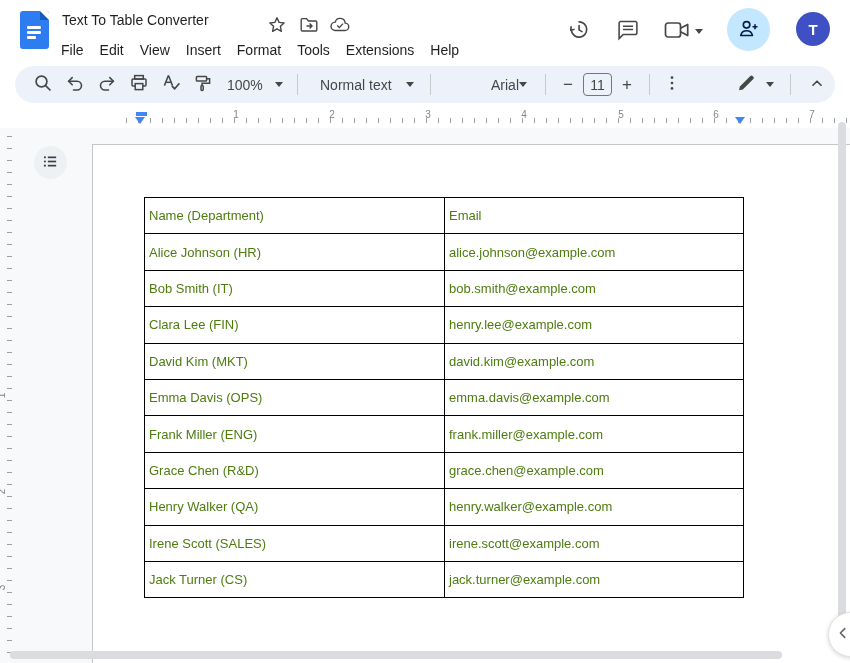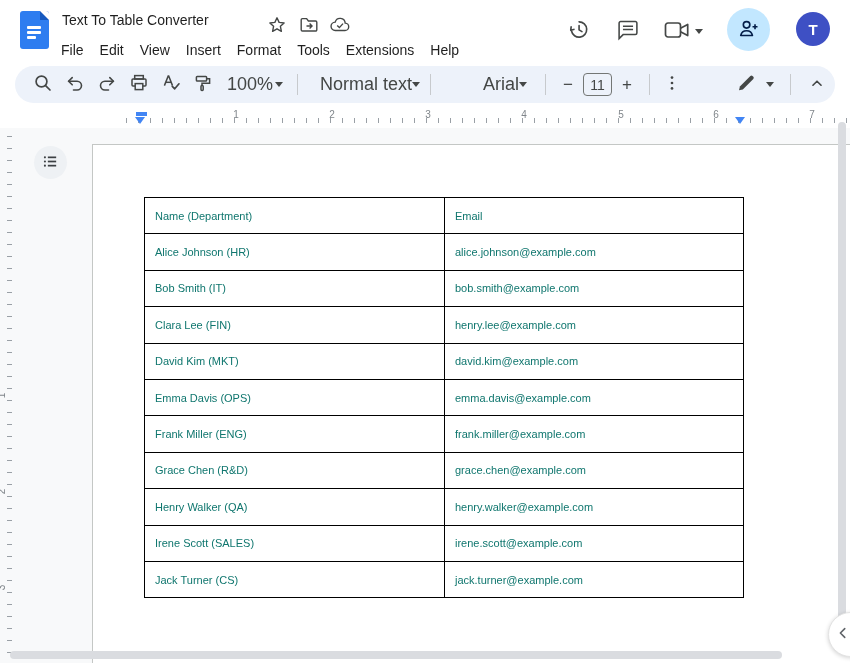--- a/index.html
+++ b/index.html
@@ -37,21 +37,21 @@
   .avatar { position:absolute; left:796px; top:12px; width:34px; height:34px; border-radius:50%;
     background:#3e50c4; color:#ffffff; font-size:15px; font-weight:bold;
     display:flex; align-items:center; justify-content:center; cursor:pointer; border:none; }
 
   
   .toolbar { position:absolute; left:15px; top:66px; width:820px; height:37px;
     background:#edf2fa; border-radius:18.5px; display:flex; align-items:center; padding-left:14px; }
   .tb-btn { width:28px; height:28px; border:none; background:none; border-radius:50%;
     display:flex; align-items:center; justify-content:center; cursor:pointer; flex:none; }
   .tb-btn + .tb-btn { margin-left:4px; }
-  .tb-text { font-size:18px; color:#444746; white-space:nowrap; }
+  .tb-text { font-size:14px; color:#444746; white-space:nowrap; }
   .caret { width:0; height:0; border-left:4px solid transparent; border-right:4px solid transparent;
     border-top:5px solid #444746; flex:none; }
   .tb-divider { width:1px; height:21px; background:#c7cacd; flex:none; }
   .tb-control { display:flex; align-items:center; cursor:pointer; flex:none; }
   .zoom-ctl { margin-left:10px; width:60px; justify-content:space-between; padding-right:4px; }
   .style-ctl { margin-left:14px; width:106px; justify-content:space-between; padding:0 4px 0 8px; }
   .font-ctl { margin-left:14px; width:88px; justify-content:flex-end; padding:0 6px 0 10px; }
   .fs-group { display:flex; align-items:center; margin-left:10px; }
   .fs-btn { width:24px; height:26px; border:none; background:none; font-size:17px; color:#444746; cursor:pointer; }
   .fs-input { width:29px; height:23px; margin:0 3px; text-align:center; font-size:14px; color:#444746;
@@ -73,22 +73,22 @@
   .vnum { position:absolute; left:-1px; font-size:10px; color:#80868b; transform:rotate(-90deg); }
 
   
   .outline-btn { position:absolute; left:34px; top:146px; width:33px; height:33px; border-radius:50%;
     background:#eef1f4; border:none; display:flex; align-items:center; justify-content:center; cursor:pointer; }
 
   .page { position:absolute; left:92px; top:144px; width:758px; height:519px; background:#ffffff;
     border-top:1px solid #c4c7c5; border-left:1px solid #c4c7c5; }
 
   .doc-table { position:absolute; left:51px; top:52px; border-collapse:collapse; table-layout:fixed; width:599px; }
-  .doc-table td { border:1.5px solid #000000; height:36.4px; padding:0 4px 0 10px;
-    font-size:11px; color:#0f766e; vertical-align:middle; white-space:nowrap; overflow:hidden; }
+  .doc-table td { border:1.5px solid #000000; height:36.4px; padding:0 4px 0 4px;
+    font-size:13px; color:#4d7c0f; vertical-align:middle; white-space:nowrap; overflow:hidden; }
   .doc-table col.c1 { width:300px; } .doc-table col.c2 { width:299px; }
 
   
   .scroll-v { position:absolute; left:838px; top:122px; width:8px; height:516px; background:#dadce0; border-radius:4px; cursor:pointer; }
   .scroll-h { position:absolute; left:10px; top:651px; width:772px; height:8px; background:#dadce0; border-radius:4px; cursor:pointer; }
   .side-panel-btn { position:absolute; left:828px; top:612px; width:45px; height:45px; border-radius:50%;
     background:#ffffff; border:1px solid #e3e3e3; box-shadow:0 1px 4px rgba(0,0,0,.18);
     display:flex; align-items:center; justify-content:flex-start; padding-left:7px; cursor:pointer; }
 </style>
 </head>

